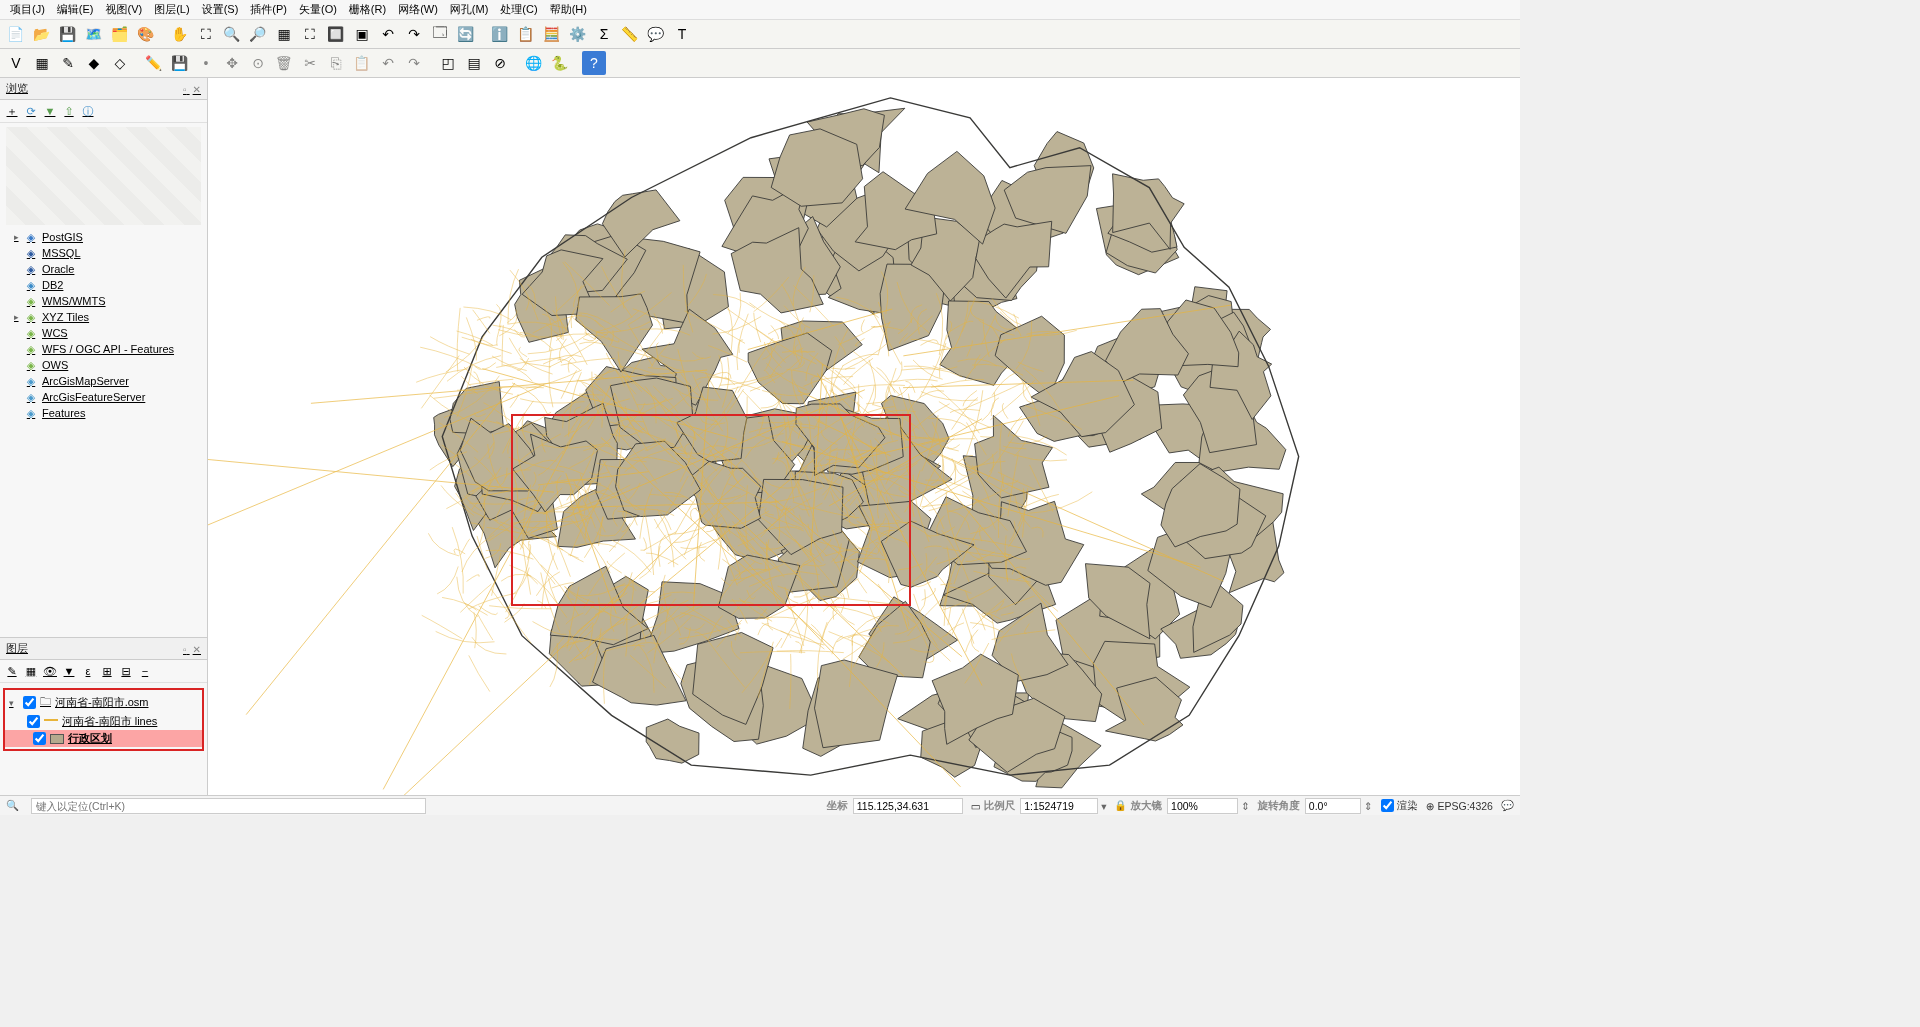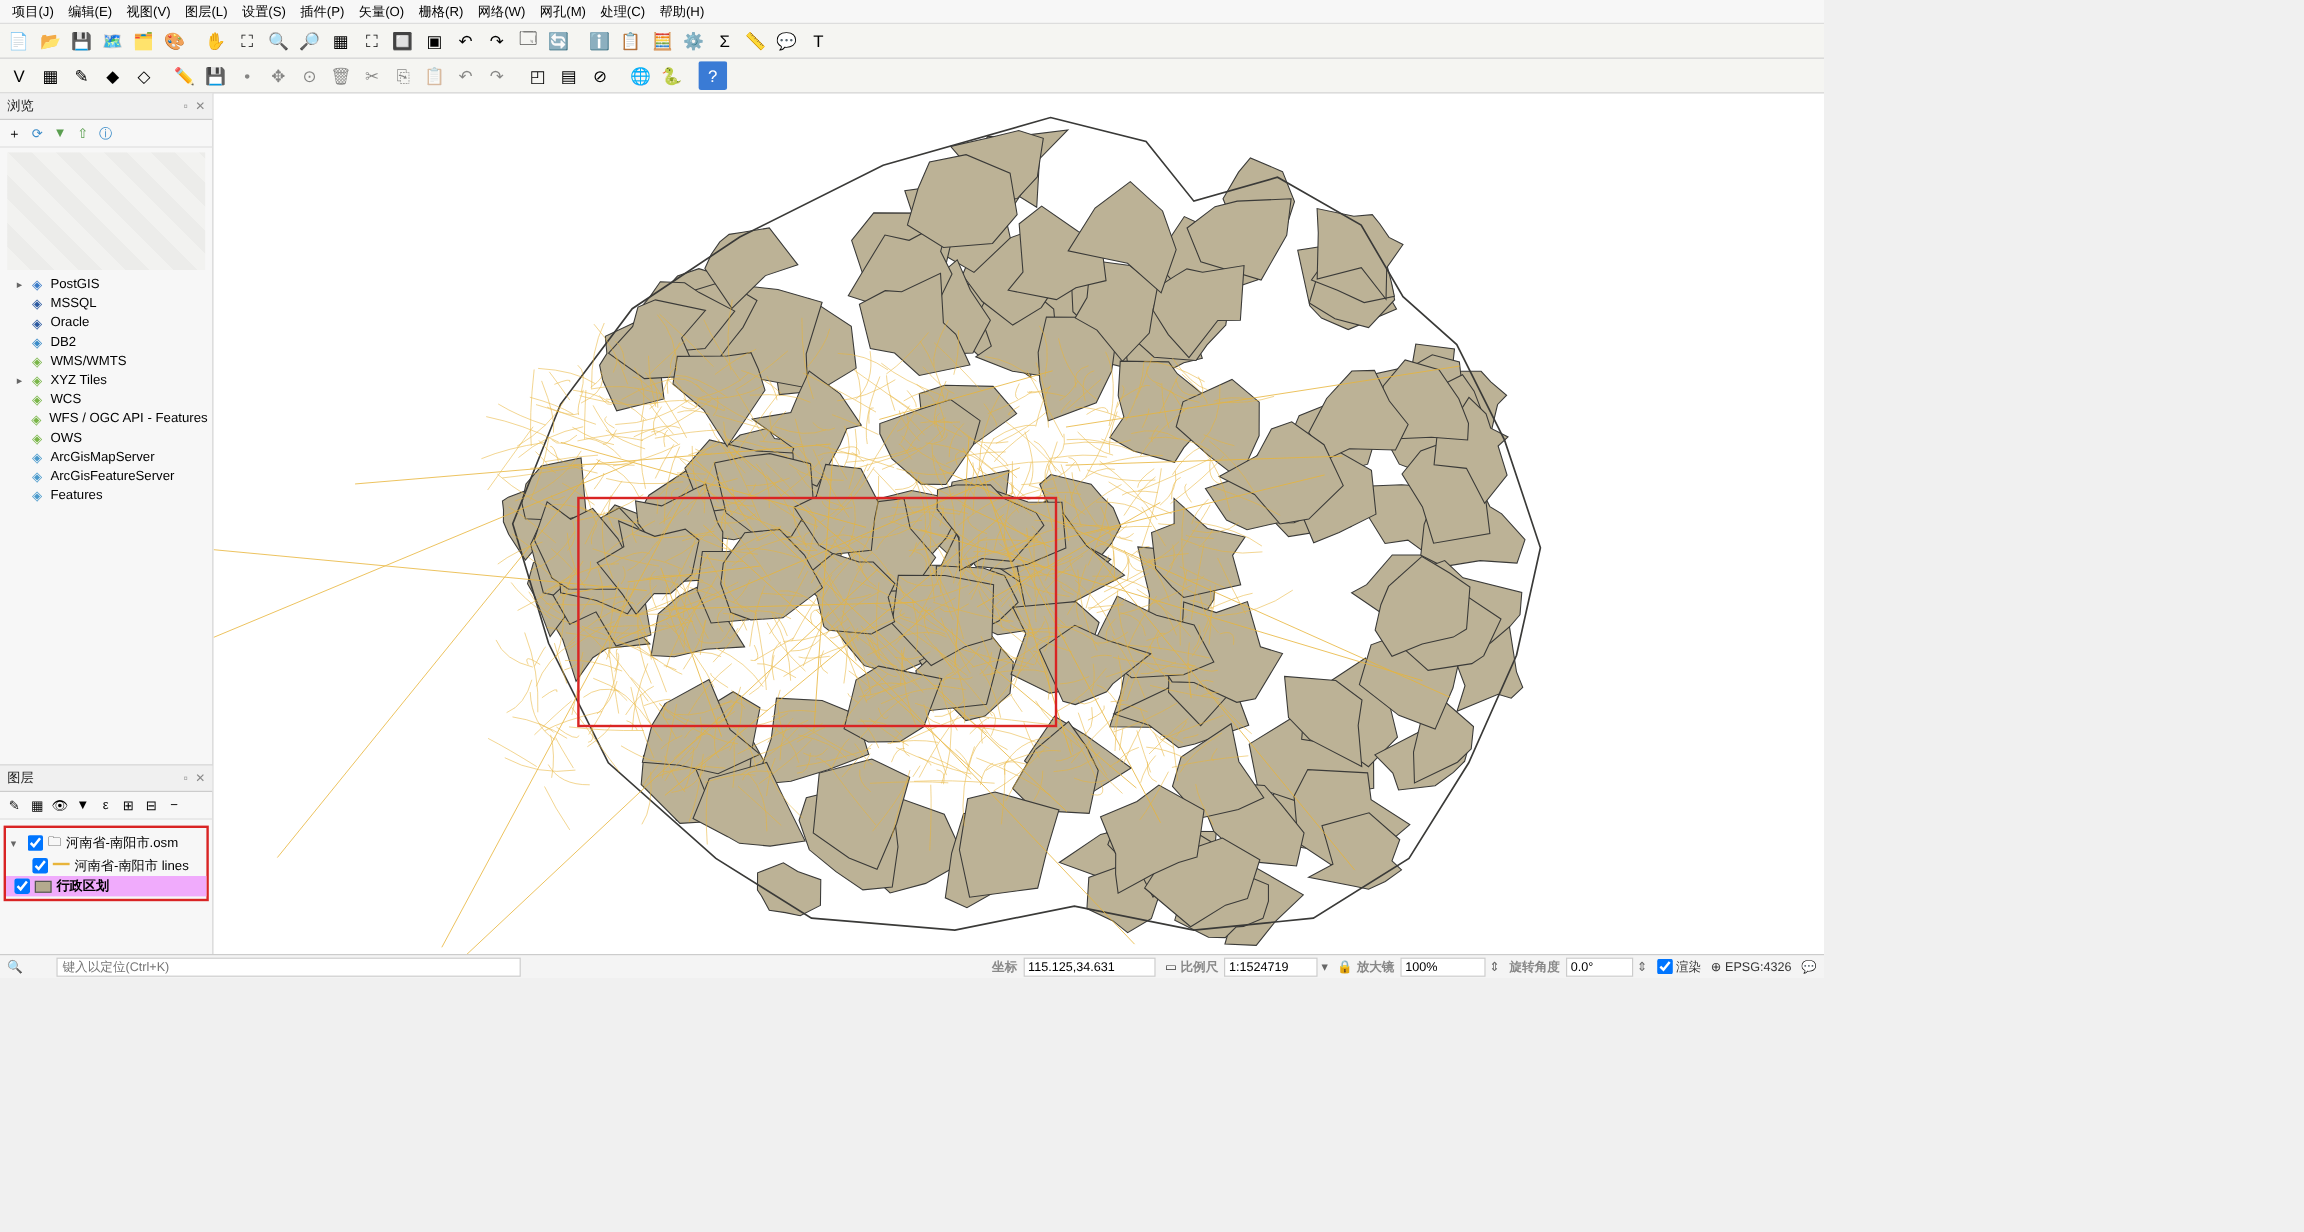--- a/index.html
+++ b/index.html
@@ -3,21 +3,21 @@
 <meta charset="utf-8">
 <style>
 * { box-sizing: border-box; margin: 0; padding: 0; }
 body { font-family: "Microsoft YaHei", Arial, sans-serif; font-size: 11px; background: #f0f0f0; width: 1520px; height: 815px; overflow: hidden; display: flex; flex-direction: column; }
 .menubar { background: #f7f7f7; border-bottom: 1px solid #ddd; display: flex; height: 20px; align-items: center; padding: 0 4px; }
 .menubar span { padding: 2px 6px; cursor: pointer; }
 .toolbar { background: #f5f5f2; border-bottom: 1px solid #ccc; display: flex; align-items: center; height: 29px; padding: 2px 4px; gap: 2px; }
 .tb-btn { width: 24px; height: 24px; display: inline-flex; align-items: center; justify-content: center; border: 1px solid transparent; border-radius: 2px; cursor: pointer; font-size: 14px; }
 .tb-sep { width: 6px; }
 .main-area { flex: 1; display: flex; min-height: 0; }
-.left-panel { width: 178px; display: flex; flex-direction: column; background: #f7f7f7; border-right: 1px solid #ccc; }
+.left-panel { width: 208px; display: flex; flex-direction: column; background: #f7f7f7; border-right: 1px solid #ccc; text-decoration: underline; }
 .panel-header { background: #f0f0f0; border-bottom: 1px solid #ccc; padding: 3px 6px; display: flex; justify-content: space-between; align-items: center; font-size: 11px; color: #222; }
 .panel-header .ctrls span { color: #888; cursor: pointer; margin-left: 3px; font-size: 10px; }
 .panel-mini-tb { padding: 3px 4px; display: flex; gap: 3px; border-bottom: 1px solid #e0e0e0; }
 .panel-mini-tb .mini { width: 16px; height: 16px; display: inline-flex; align-items: center; justify-content: center; cursor: pointer; font-size: 11px; }
 .browser-body { flex: 1; overflow: auto; padding: 4px 2px; }
 .tree-node { display: flex; align-items: center; padding: 1px 2px 1px 12px; cursor: pointer; white-space: nowrap; font-size: 11px; }
 .tree-node .exp { width: 10px; color: #666; font-size: 9px; }
 .tree-icon { width: 14px; height: 14px; display: inline-flex; align-items: center; justify-content: center; margin-right: 4px; font-size: 11px; }
 .layers-panel { border-top: 1px solid #ccc; display: flex; flex-direction: column; height: 158px; }
 .layers-body { flex: 1; padding: 4px 2px; }
@@ -26,21 +26,21 @@
 .layer-sym { width: 14px; height: 10px; display: inline-block; }
 .layer-highlight { border: 2px solid #d92424; margin: 1px; padding: 2px 0; }
 .canvas { flex: 1; background: white; position: relative; overflow: hidden; }
 .map-svg { position: absolute; inset: 0; width: 100%; height: 100%; }
 .red-extent { position: absolute; border: 2px solid #d92424; }
 .statusbar { height: 20px; background: #f4f4f4; border-top: 1px solid #ccc; display: flex; align-items: center; padding: 0 6px; gap: 8px; font-size: 10.5px; color: #333; }
 .statusbar .sl { color: #888; margin-right: 2px; font-weight: bold; }
 .statusbar input[type=text] { font-size: 10.5px; padding: 1px 3px; border: 1px solid #ccc; background: #fff; }
 .statusbar .seg { display: flex; align-items: center; gap: 3px; }
 .spacer { flex: 1; }
-.locate-input { flex: 1; border: 1px solid #ccc; background: #fff; padding: 1px 4px; font-size: 10.5px; color: #888; margin-left: 20px; width: 140px; }
+.locate-input { flex: 1; border: 1px solid #ccc; background: #fff; padding: 1px 4px; font-size: 10.5px; color: #888; margin-left: 4px; width: 140px; }
 .ic-open{color:#d9a441;}
 .ic-save{color:#6b8cc7;}
 </style>
 </head>
 <body>
 
 <div class="menubar">
   <span>项目(J)</span>
   <span>编辑(E)</span>
   <span>视图(V)</span>
@@ -222,21 +222,21 @@
             <span style="width:10px;font-size:9px;color:#666">▾</span>
             <input type="checkbox" checked="" style="">
             <span>🗀</span>
             <span>河南省-南阳市.osm</span>
           </div>
           <div class="layer-row" style="padding-left:22px">
             <input type="checkbox" checked="" style="">
             <span class="layer-sym" style="border-top:2px solid #e8b43a;margin-top:4px"></span>
             <span>河南省-南阳市 lines</span>
           </div>
-          <div class="layer-row" style="padding-left:7px;background:#f0abfc">
+          <div class="layer-row" style="padding-left:28px;background:#fca5a5">
             <input type="checkbox" checked="" style="">
             <span class="layer-sym" style="background:#b4aa8e;border:1px solid #555"></span>
             <b>行政区划</b>
           </div>
         </div>
       </div>
     </div>
   </div>
 
   <div class="canvas">

